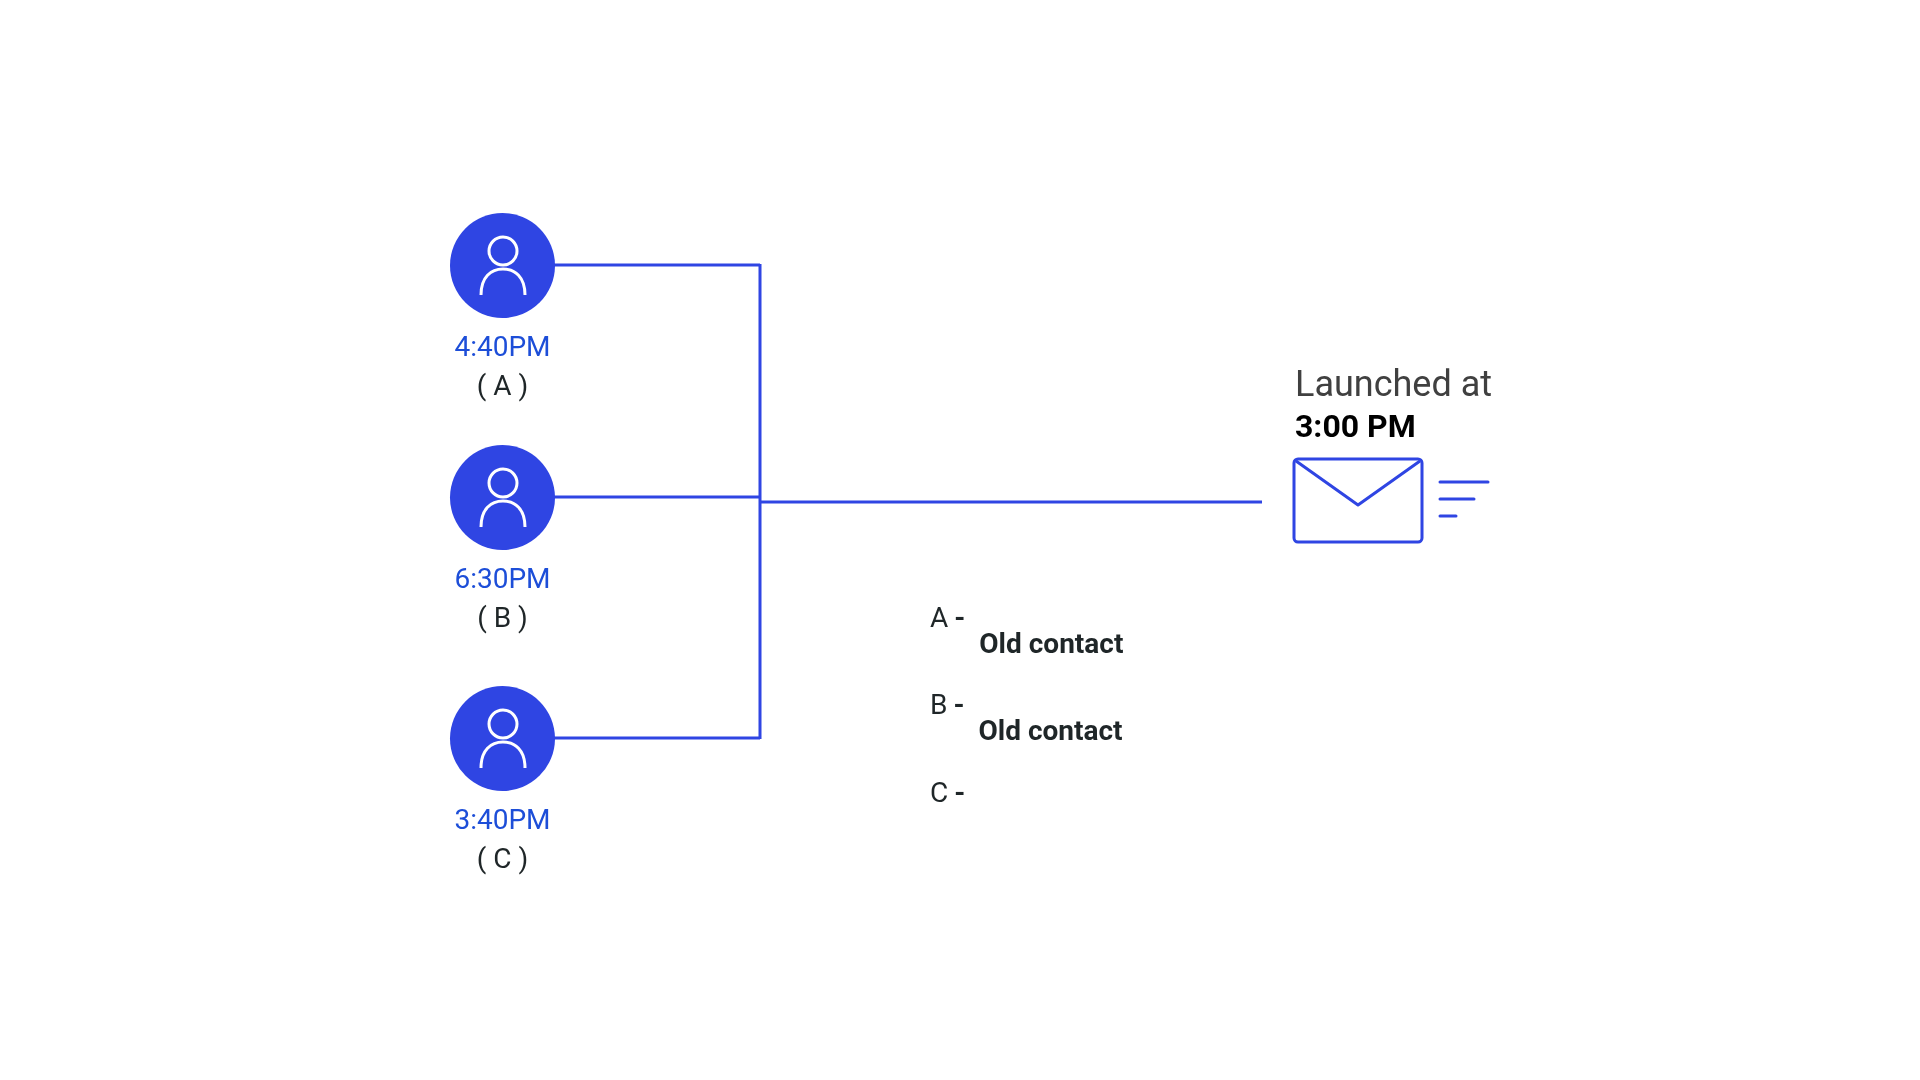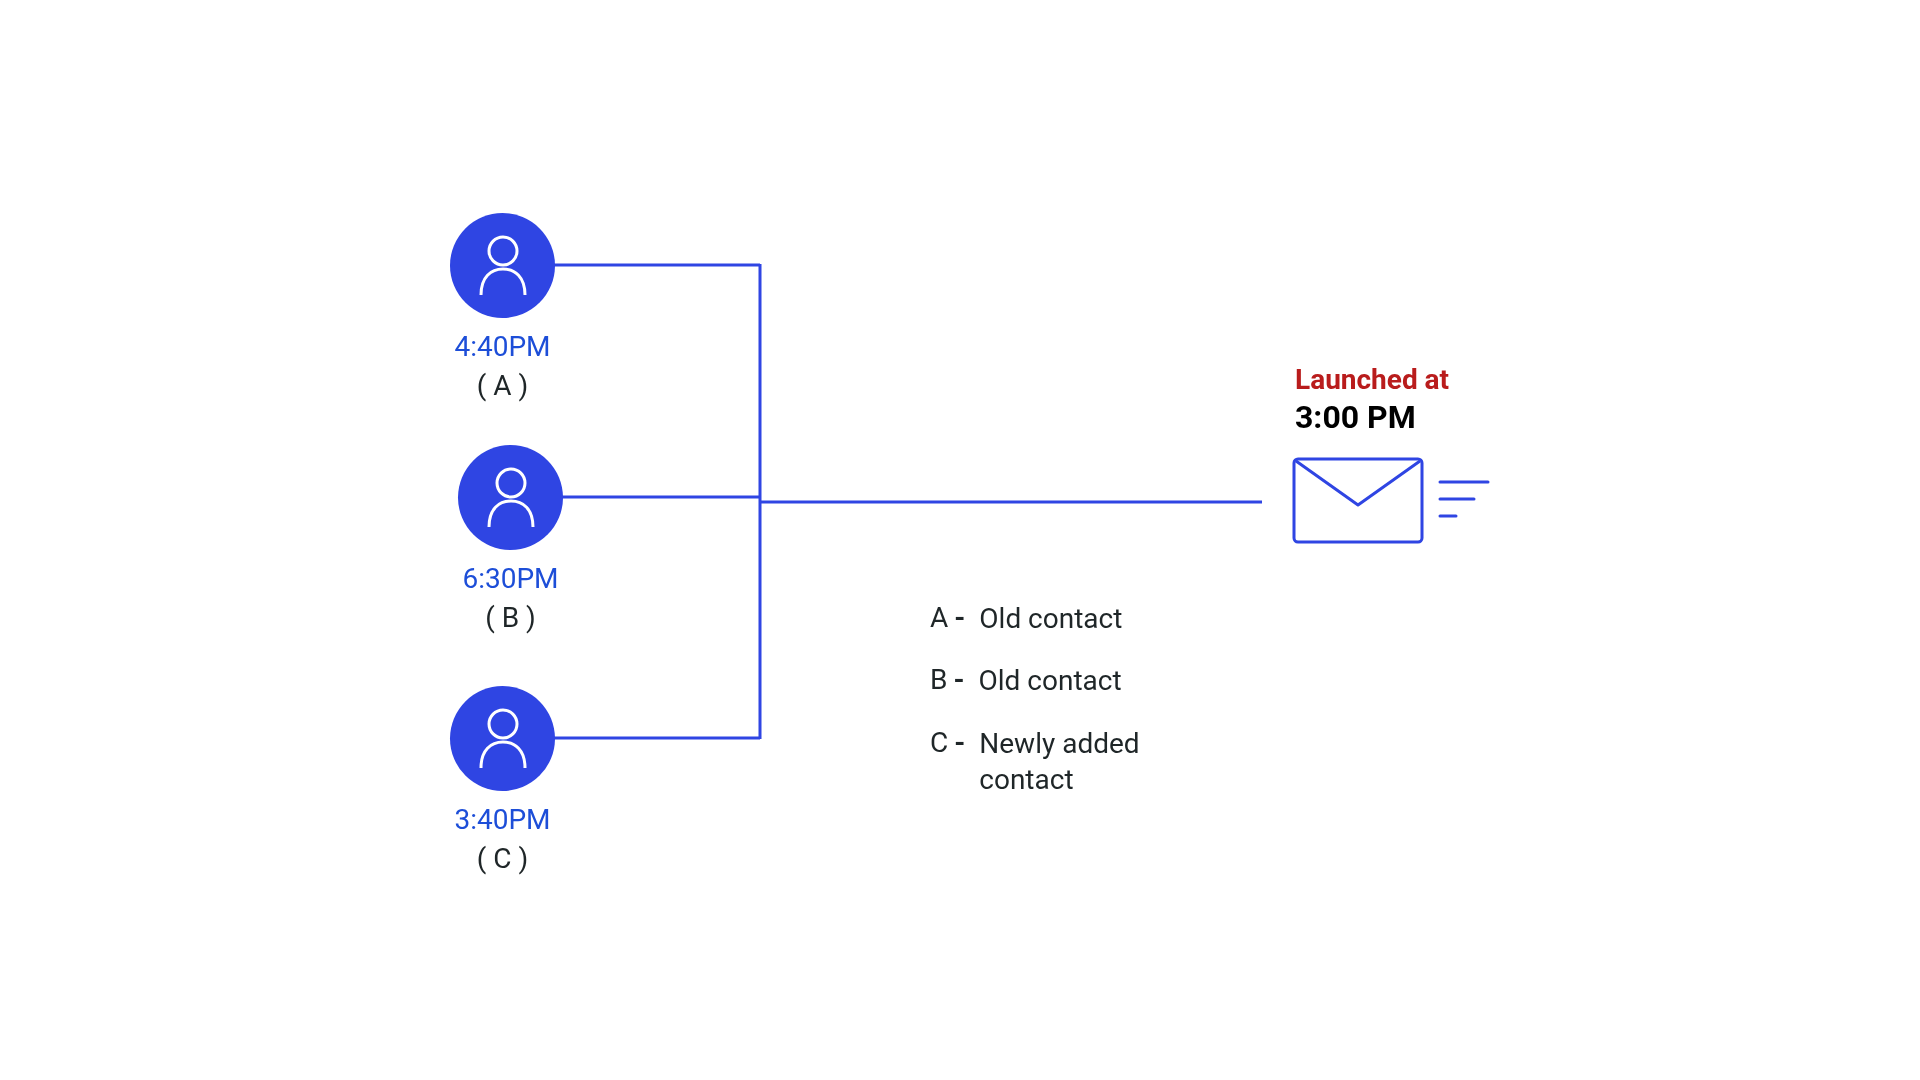--- a/index.html
+++ b/index.html
@@ -54,23 +54,23 @@
       font-weight: 400;
       color: #1f2628;
       margin-top: 6px;
     }
     .launched-block {
       position: absolute;
       left: 1055px;
       top: 228px;
     }
     .launched-label {
-      font-size: 28px;
-      font-weight: 700;
-      color: #b91c1c;
+      font-size: 36px;
+      font-weight: 400;
+      color: #404040;
     }
     .launched-time {
       font-size: 32px;
       font-weight: 700;
       color: #000000;
       margin-top: 2px;
     }
     .envelope-block {
       position: absolute;
       left: 1052px;
@@ -95,23 +95,24 @@
     }
     .legend-key {
       font-weight: 400;
       margin-right: 6px;
     }
     .legend-dash {
       font-weight: 700;
       margin-right: 14px;
     }
     .legend-text {
-      font-weight: 400;
+      font-weight: 700;
       max-width: 250px;
       line-height: 1.3;
+      margin-top: 25px;
     }
   </style>
 </head>
 <body>
 
 <div class="diagram-container">
 
   <svg class="svg-lines" viewBox="0 0 1440 810" xmlns="http://www.w3.org/2000/svg">
 
     <line x1="314" y1="130" x2="520" y2="130" stroke="#2f45e3" stroke-width="3"></line>
@@ -129,21 +130,21 @@
     <div class="contact-avatar" style="background-color: #2f45e3;">
       <svg width="52" height="62" viewBox="0 0 52 62" fill="none" xmlns="http://www.w3.org/2000/svg">
         <circle cx="26" cy="16" r="14" stroke="#ffffff" stroke-width="3" fill="none"></circle>
         <path d="M4 60 C4 42, 14 34, 26 34 C38 34, 48 42, 48 60" stroke="#ffffff" stroke-width="3" fill="none"></path>
       </svg>
     </div>
     <div class="contact-time">4:40PM</div>
     <div class="contact-label">( A )</div>
   </div>
 
-  <div class="contact-node" style="left: 218px; top: 310px; text-align: center;">
+  <div class="contact-node" style="left: 210px; top: 310px; text-align: center;">
     <div class="contact-avatar" style="background-color: #2f45e3;">
       <svg width="52" height="62" viewBox="0 0 52 62" fill="none" xmlns="http://www.w3.org/2000/svg">
         <circle cx="26" cy="16" r="14" stroke="#ffffff" stroke-width="3" fill="none"></circle>
         <path d="M4 60 C4 42, 14 34, 26 34 C38 34, 48 42, 48 60" stroke="#ffffff" stroke-width="3" fill="none"></path>
       </svg>
     </div>
     <div class="contact-time">6:30PM</div>
     <div class="contact-label">( B )</div>
   </div>
 
@@ -184,17 +185,16 @@
       <span class="legend-text">Old contact</span>
     </div>
     <div class="legend-item">
       <span class="legend-key">B</span>
       <span class="legend-dash">-</span>
       <span class="legend-text">Old contact</span>
     </div>
     <div class="legend-item">
       <span class="legend-key">C</span>
       <span class="legend-dash">-</span>
-      <span class="legend-text">Newly added contact</span>
     </div>
   </div>
 
 </div>
 
 </body></html>

